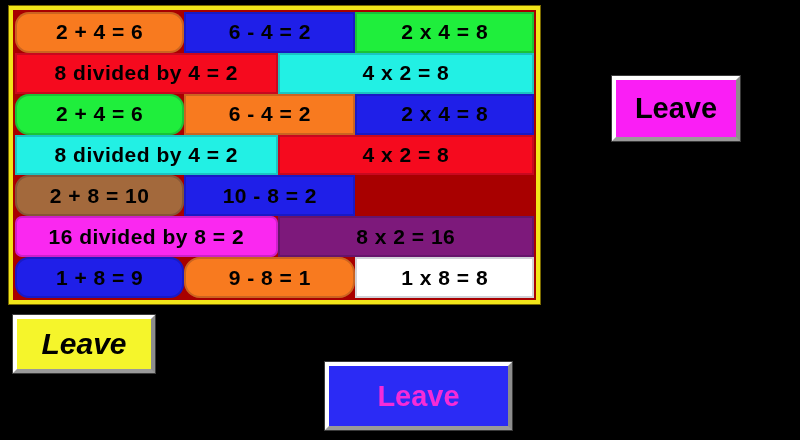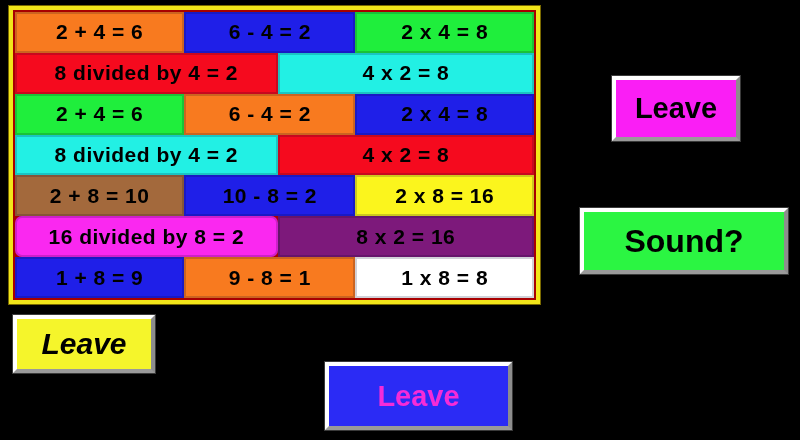--- a/index.html
+++ b/index.html
@@ -40,21 +40,21 @@
     justify-content: center;
     font-weight: bold;
     font-size: 21px;
     letter-spacing: 0.5px;
     color: #000;
     box-shadow: inset 0 0 0 2px rgba(0,0,40,0.18);
     white-space: nowrap;
     overflow: hidden;
   }
   
-  .c3a { width: 32.6%; }
+  .c3a { width: 32.6%; border-radius: 14px; }
   .c3b { width: 33.0%; }
   .c3c { width: 34.4%; }
   
   .c2a { width: 50.6%; }
   .c2b { width: 49.4%; }
 
   
   .btn3d {
     position: absolute;
     box-sizing: border-box;
@@ -102,40 +102,38 @@
         </div>
 
         <div class="row">
           <div class="cell c2a" style="background: rgb(34, 240, 228);">8 divided by 4 = 2</div>
           <div class="cell c2b" style="background: rgb(245, 10, 30);">4 x 2 = 8</div>
         </div>
 
         <div class="row">
           <div class="cell c3a" style="background: rgb(163, 105, 60);">2 + 8 = 10</div>
           <div class="cell c3b" style="background: rgb(31, 31, 232);">10 - 8 = 2</div>
-          <div class="cell c3c" style="background: rgb(251, 245, 29);">2 x 8 = 16</div>
         </div>
 
         <div class="row">
           <div class="cell c2a" style="background: rgb(250, 40, 240); border-radius: 7px;">16 divided by 8 = 2</div>
           <div class="cell c2b" style="background: rgb(125, 25, 123); text-align: center;">8 x 2 = 16</div>
         </div>
 
         <div class="row">
           <div class="cell c3a" style="background: rgb(31, 31, 232);">1 + 8 = 9</div>
-          <div class="cell c3b" style="background: rgb(248, 122, 31);">9 - 8 = 1</div>
+          <div class="cell c3b" style="background: rgb(248, 122, 31); border-radius: 16px;">9 - 8 = 1</div>
           <div class="cell c3c" style="background: #ffffff;">1 x 8 = 8</div>
         </div>
 
 
       </div>
     </div>
   </div>
 
   <div class="btn3d" id="btn-help" style="background: rgb(250, 30, 245); color: rgb(0, 0, 0);">Leave</div>
 
-  <div class="btn3d" id="btn-sound" style="background: rgb(43, 245, 66); color: rgb(0, 0, 0);">Sound?</div>
 
   <div class="btn3d" id="btn-leave" style="background: rgb(245, 245, 43); color: rgb(0, 0, 0);">Leave</div>
 
   <div class="btn3d" id="btn-resume" style="background: rgb(43, 43, 245); color: rgb(245, 43, 216);">Leave</div>
 
 </div>
 
 </body></html>

